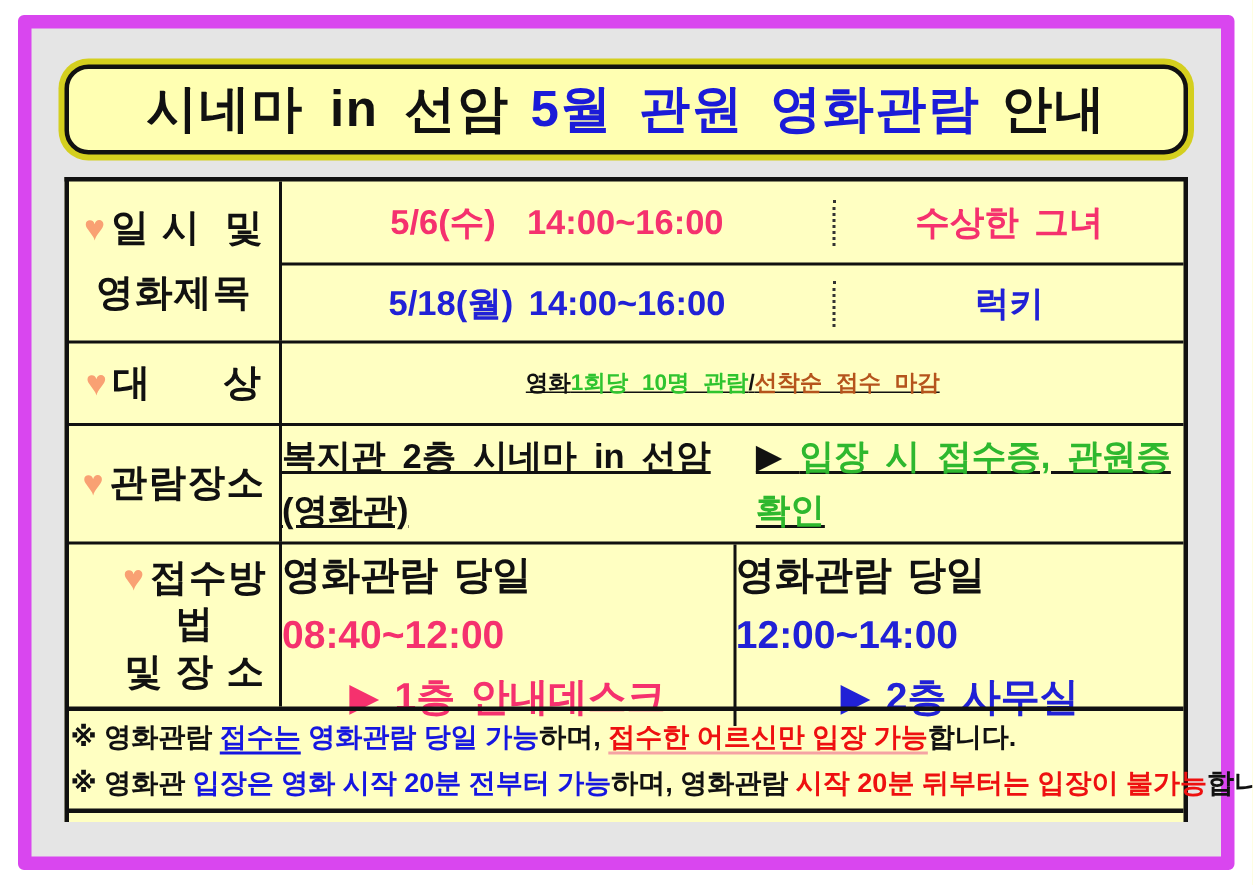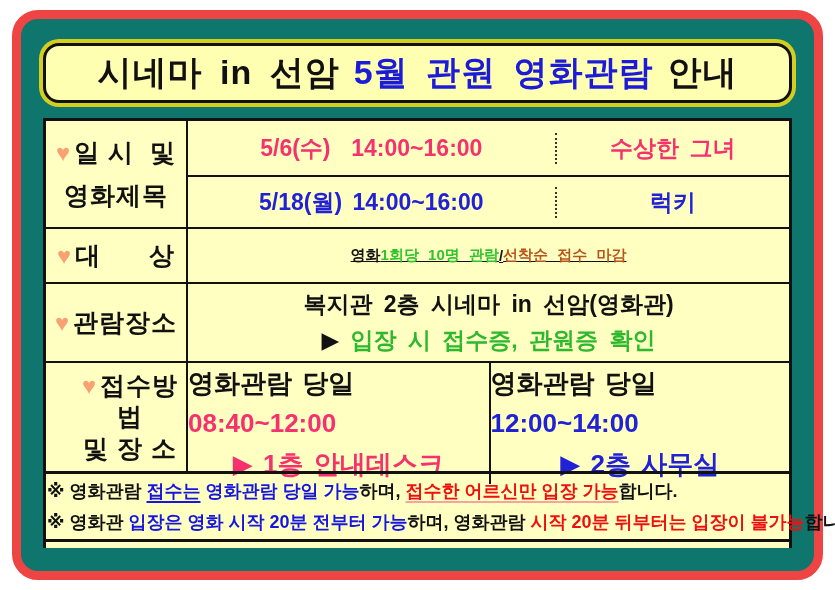--- a/index.html
+++ b/index.html
@@ -2,21 +2,21 @@
 <html><head>
 <meta charset="utf-8">
 <style>
   html,body{margin:0;padding:0;}
   body{
     width:835px;height:590px;background:#ffffff;position:relative;overflow:hidden;
     font-family:"Liberation Sans","DejaVu Sans",sans-serif;font-weight:800;color:#111111;
   }
   .frame{
     position:absolute;left:12px;top:10px;right:12px;bottom:10px;
-    border:9px solid #ef4444;border-radius:26px;background:#0f766e;
+    border:9px solid #d946ef;border-radius:4px;background:#e5e5e5;
   }
   .content{position:absolute;inset:0;padding:22px 12px 0 12px;}
   .title-box{
     margin:2px 10px 0 10px;height:54px;
     background:#FFFFB2;border:3px solid #111111;border-radius:16px;
     box-shadow:0 0 0 4px #D4CF1E;
     display:flex;align-items:center;justify-content:center;
     font-size:34px;letter-spacing:1px;word-spacing:7px;white-space:nowrap;
   }
   .title-box span{margin:0 7px;}
@@ -31,21 +31,21 @@
     flex-direction:column;border-right:2px solid #111111;
     font-size:25px;line-height:1.25;letter-spacing:1px;text-align:center;
   }
   .heart{margin-right:3px;font-size:0.95em;}
   .l-schedule{grid-row:1/3;grid-column:1;gap:12px;}
   .c-1a{grid-row:1;grid-column:2;}
   .c-1b{grid-row:2;grid-column:2;border-top:2px solid #111111;}
   .l-target{grid-row:3;grid-column:1;border-top:2px solid #111111;}
   .c-target{grid-row:3;grid-column:2;border-top:2px solid #111111;font-size:15px;word-spacing:5px;text-decoration:underline;}
   .l-venue{grid-row:4;grid-column:1;border-top:2px solid #111111;}
-  .c-venue{grid-row:4;grid-column:2;border-top:2px solid #111111;flex-direction:column;font-size:23px;line-height:1.55;word-spacing:5px;}
+  .c-venue{grid-row:4;grid-column:2;border-top:2px solid #111111;flex-direction:row;font-size:23px;line-height:1.55;word-spacing:5px;text-decoration:underline;}
   .l-reg{grid-row:5/7;grid-column:1;border-top:2px solid #111111;padding-left:28px;}
   .c-reg{grid-row:5;grid-column:2;border-top:2px solid #111111;display:grid;grid-template-columns:50% 50%;}
   .c-regnote{grid-row:6;grid-column:2;border-top:2px dotted #333333;font-size:22px;word-spacing:4px;}
   .split{display:grid;grid-template-columns:61% 39%;}
   .part{display:flex;align-items:center;justify-content:center;font-size:23px;word-spacing:4px;}
   .part.movie{border-left:2px dotted #333333;}
   .regcell{display:flex;flex-direction:column;align-items:center;justify-content:center;font-size:26px;line-height:1.55;word-spacing:3px;}
   .regcell.right{border-left:2px solid #111111;}
   .footer{
     grid-row:7;grid-column:1/3;border-top:3px solid #111111;border-bottom:3px solid #111111;

